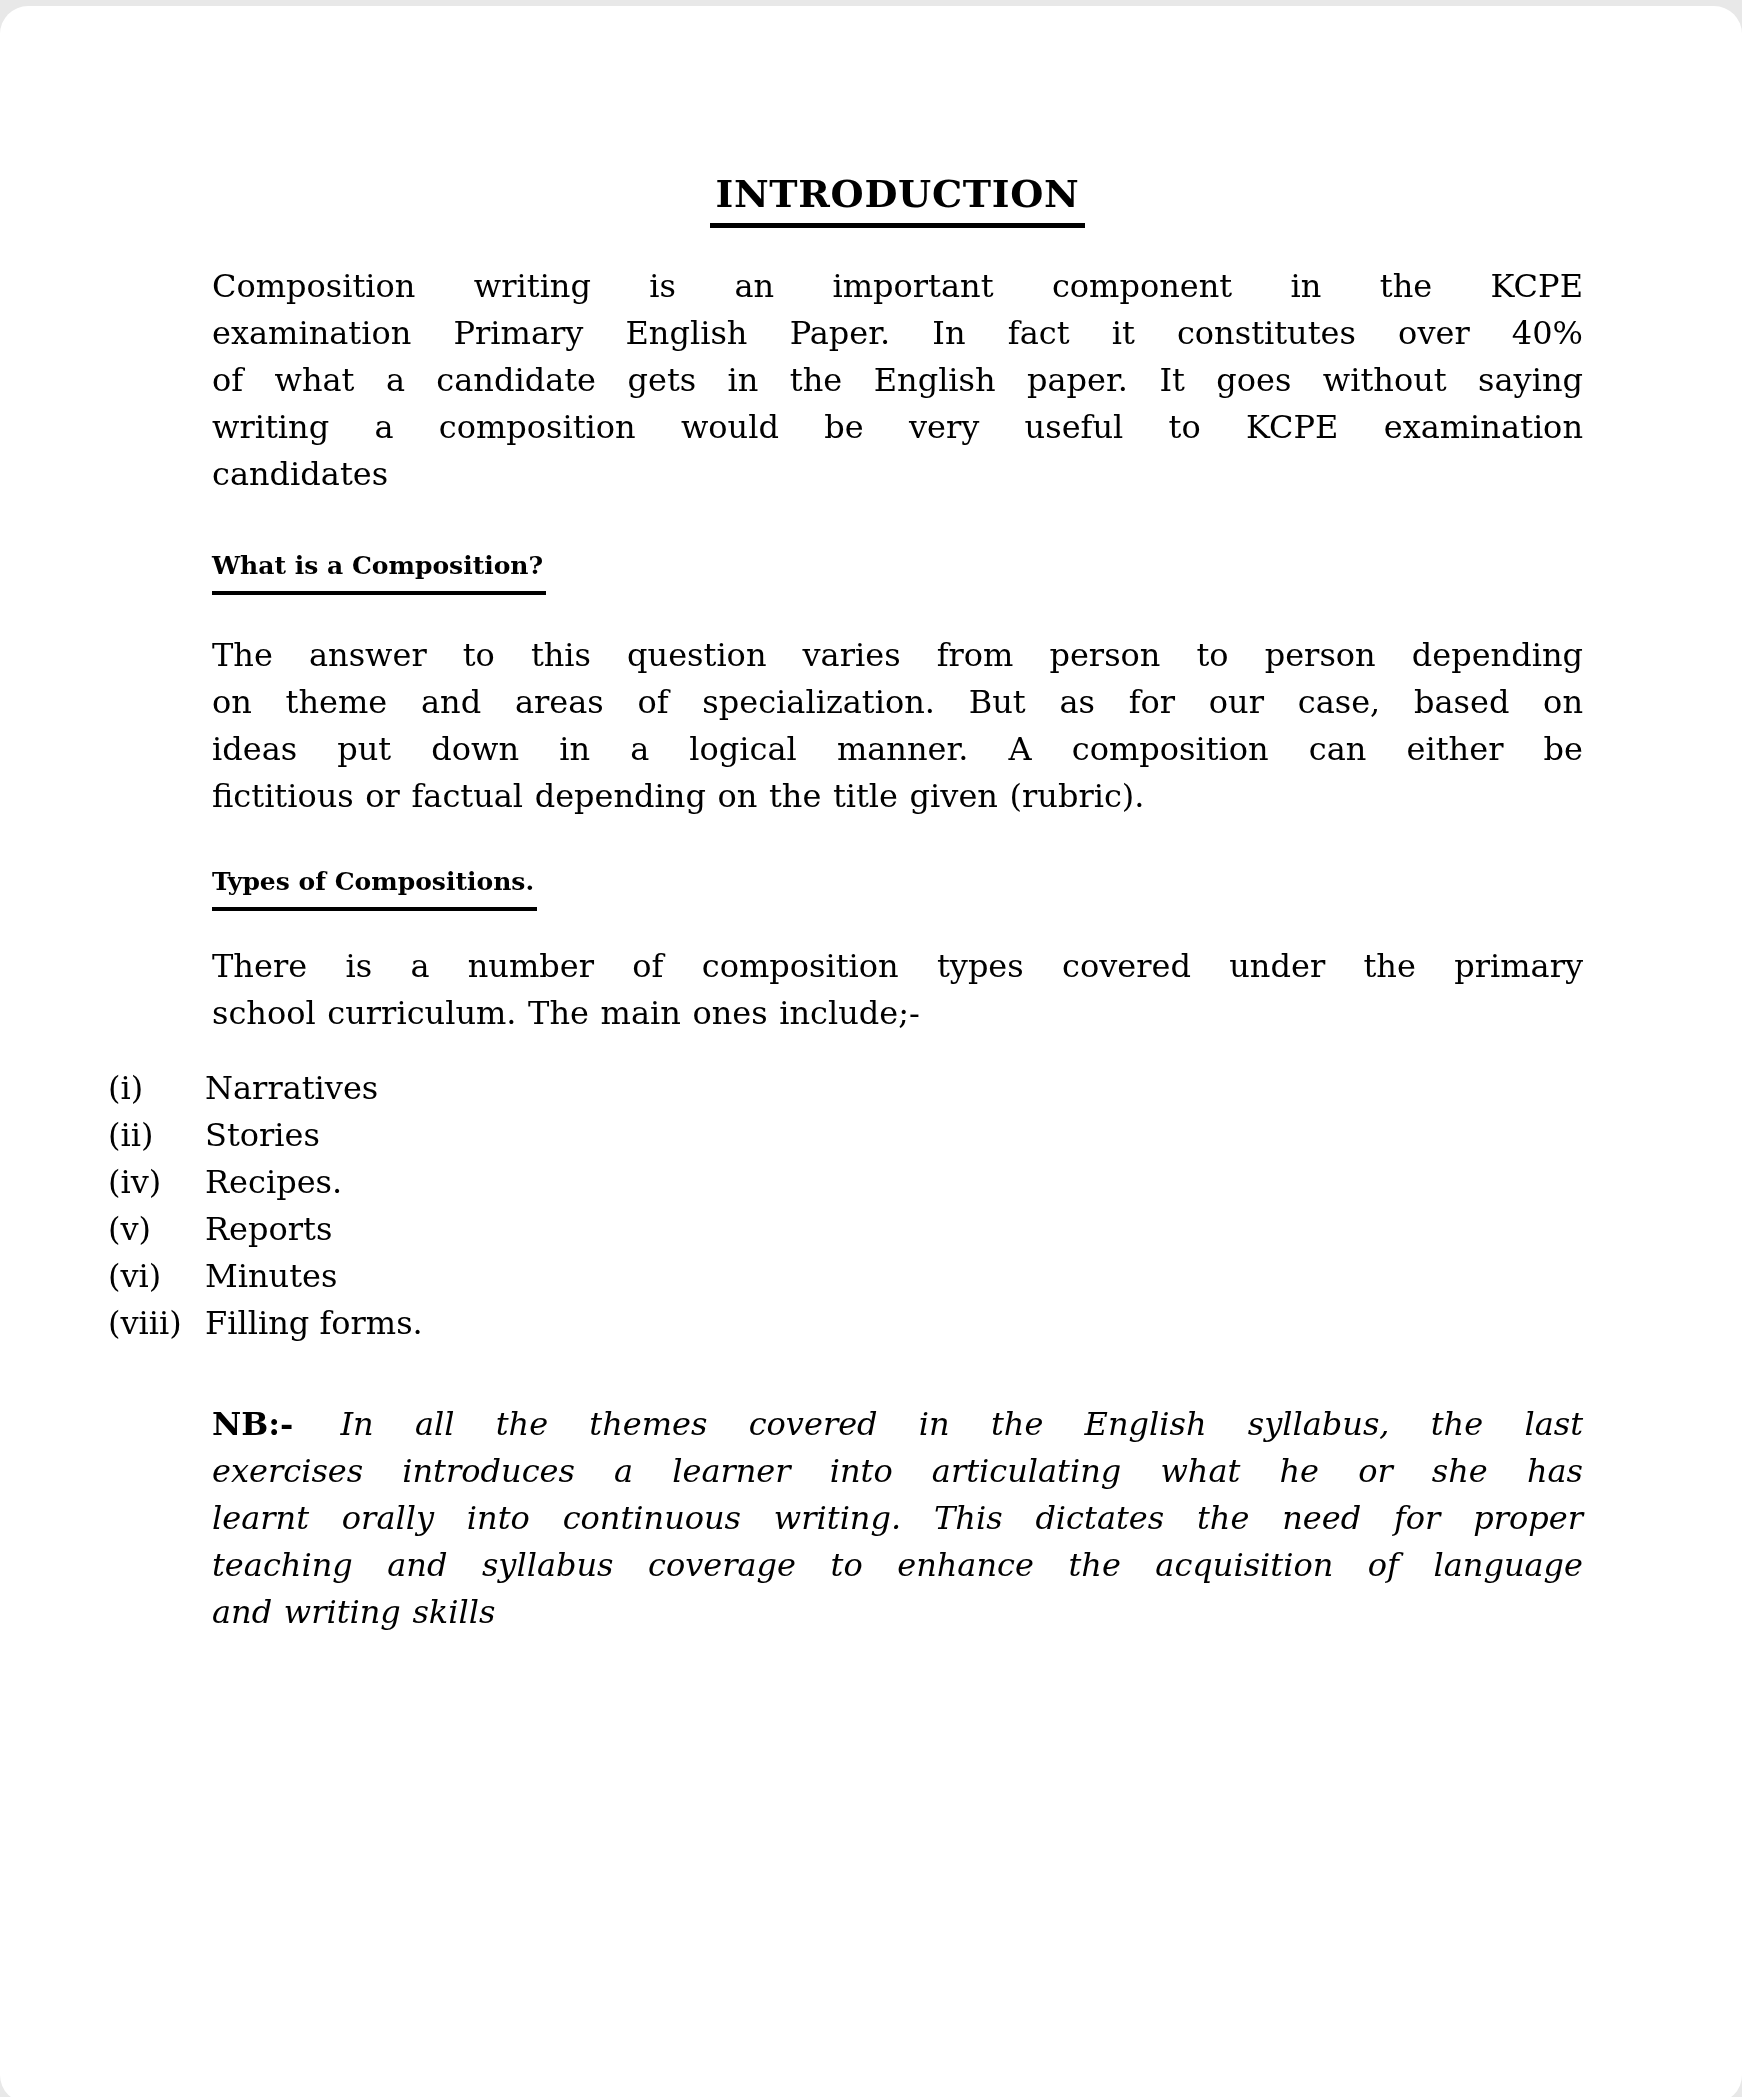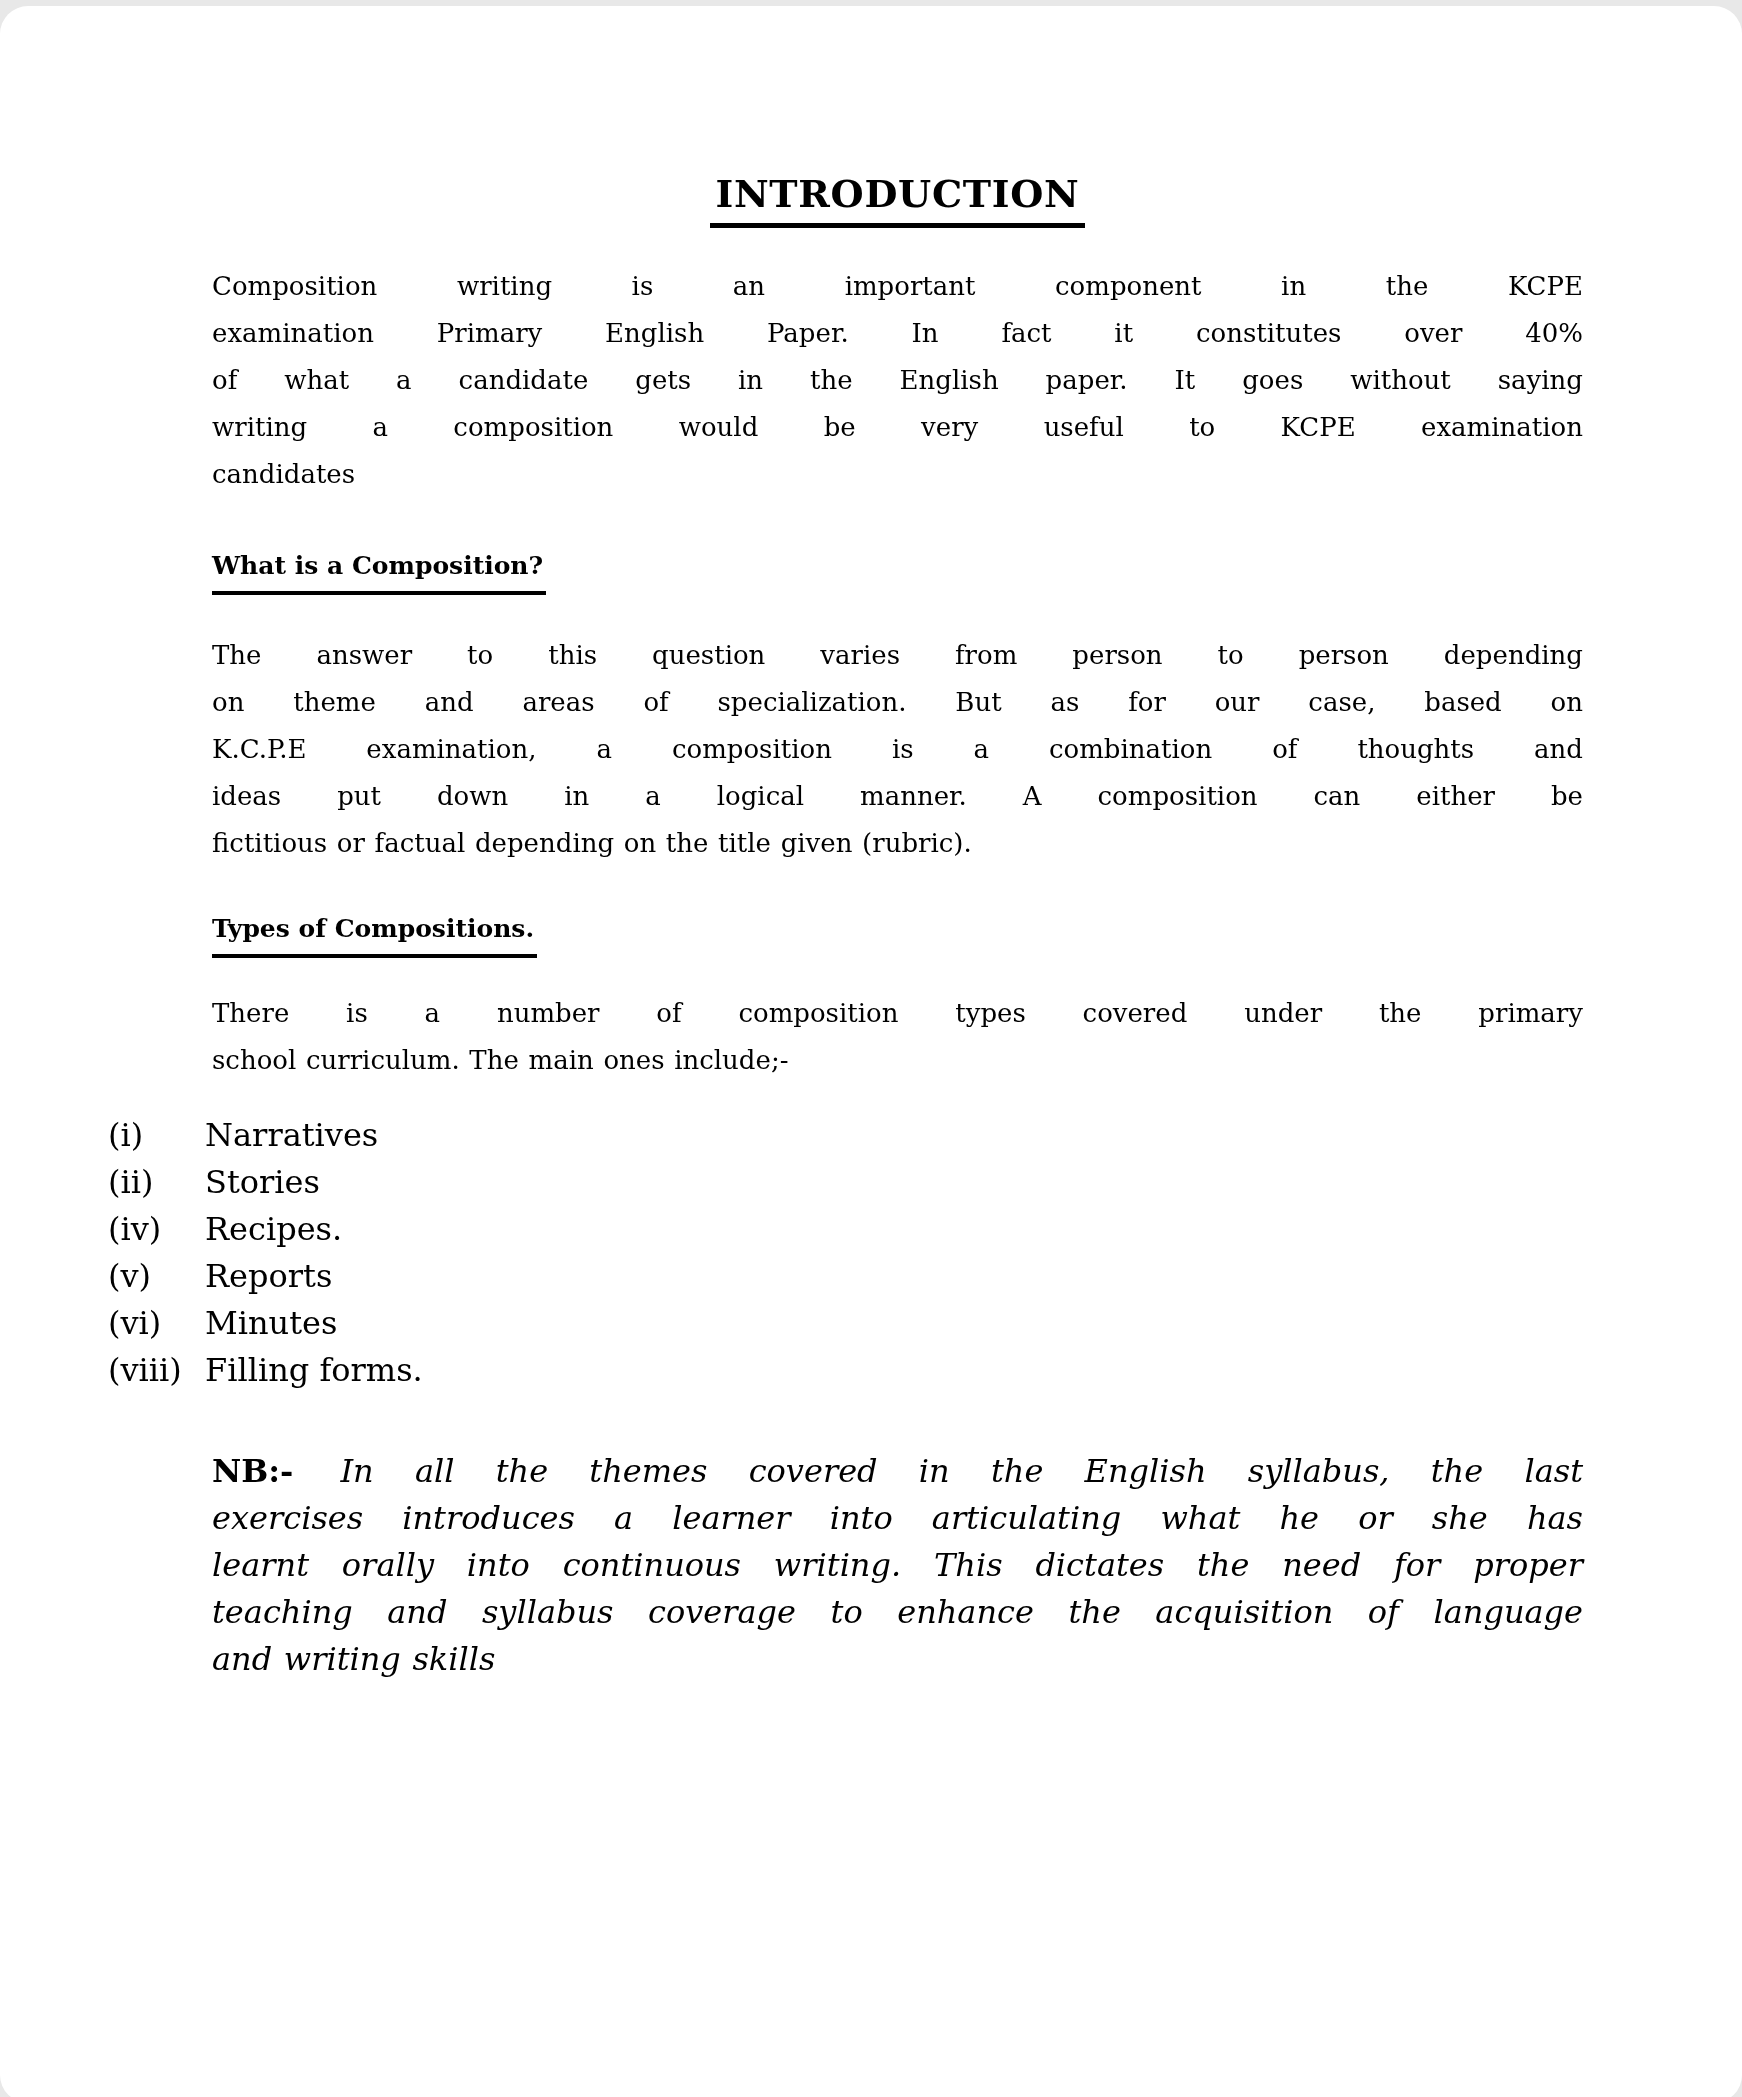--- a/index.html
+++ b/index.html
@@ -27,21 +27,21 @@
     display: inline-block;
     font-size: 38px;
     font-weight: bold;
     letter-spacing: 0.7px;
     border-bottom: 5px solid #000;
     padding: 0 5.6px 2.1px 5.6px;
   }
   
   .para {
     margin-left: 104px;
-    font-size: 26px;
+    font-size: 32px;
     line-height: 47px;
     word-spacing: 1.4px;
   }
   .para.mb-lg { margin-bottom: 44px; }
   .para.mb-md { margin-bottom: 38px; }
   .para.mb-sm { margin-bottom: 28px; }
   .jline { display: block; text-align: justify; text-align-last: justify; white-space: normal; }
   .jline.last { text-align-last: left; }
   
   .sub-heading {
@@ -98,21 +98,20 @@
       <span class="jline last">candidates</span>
     </div>
 
   <div class="sub-heading">
     <span class="u">What is a Composition?</span>
   </div>
 
   <div class="para mb-md">
       <span class="jline">The answer to this question varies from person to person depending</span>
       <span class="jline">on theme and areas of specialization.  But as for our case, based on</span>
-      <span class="jline">K.C.P.E examination, a composition is a combination of thoughts and</span>
       <span class="jline">ideas put down in a logical manner. A composition can either be</span>
       <span class="jline last">fictitious or factual depending on the title given (rubric).</span>
     </div>
 
   <div class="sub-heading mb-sm">
     <span class="u">Types of Compositions.</span>
   </div>
 
   <div class="para mb-sm">
       <span class="jline">There is a number of composition types covered under the primary</span>

